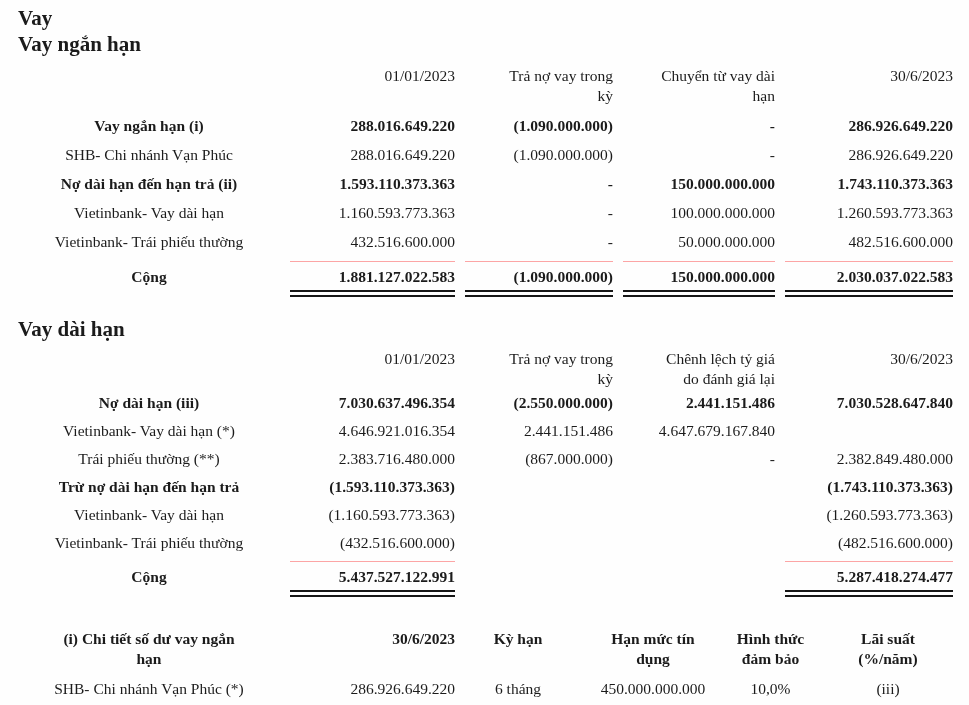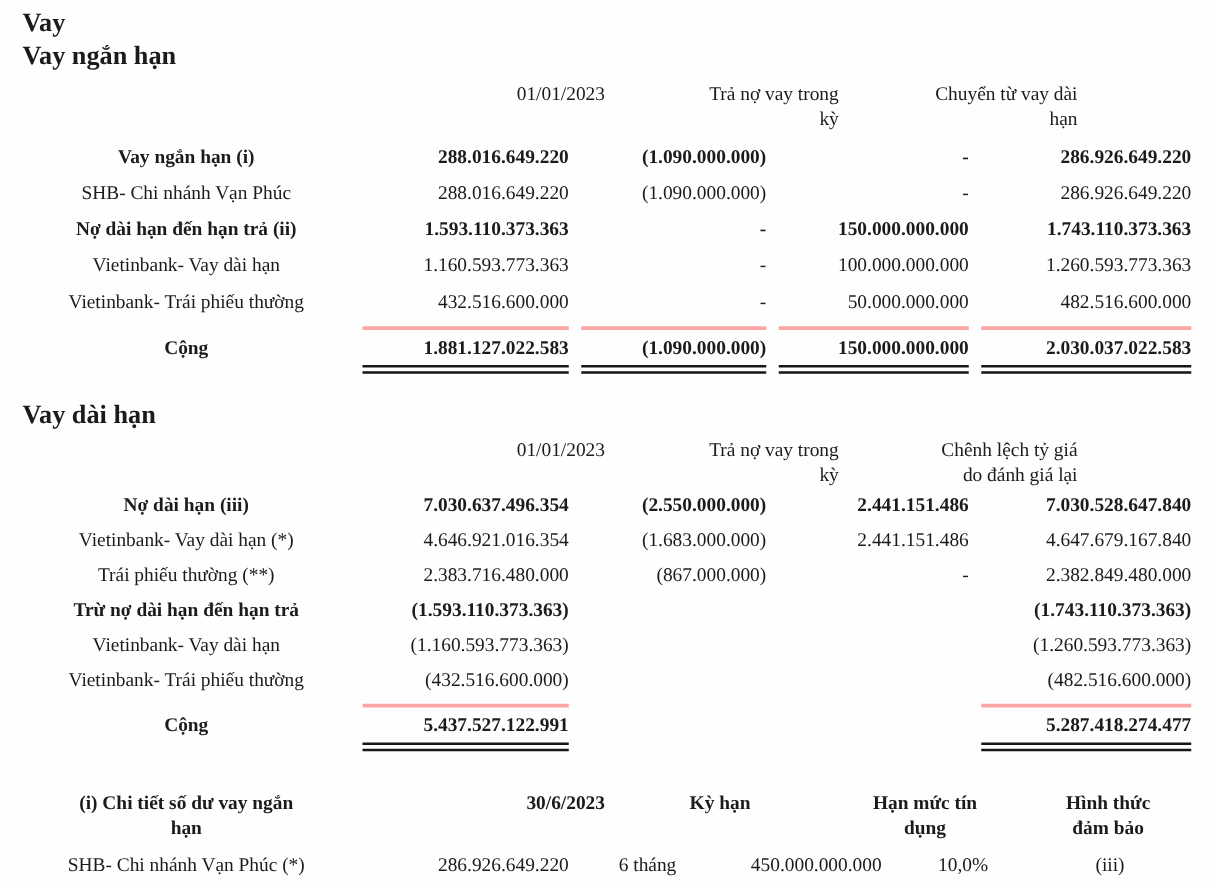--- a/index.html
+++ b/index.html
@@ -30,32 +30,32 @@
     align-items: baseline;
   }
   .t3 .row { grid-template-columns: 262px 175px 120px 150px 85px 150px; }
 
   .cell { line-height: 20px; }
   .num  { text-align: right; padding-left: 10px; }
   .ctr  { text-align: center; padding-left: 6px; }
   .lbl  { text-align: center; }
   .b    { font-weight: bold; }
 
-  .head { align-items: start; gap: 29px; }
+  .head { align-items: start; }
   .head .cell { white-space: pre-line; }
   .t12-head { margin-top: 12px; margin-bottom: 10px; }
   .t2-body  { margin-top: 4px; }
   .t3-head  { margin-top: 32px; margin-bottom: 10px; }
 
   .t1 .r { margin-bottom: 9px; }
   .t2 .r { margin-bottom: 8px; }
 
   
   .topline {
-    border-top: 3px solid #fca5a5;
+    border-top: 1px solid #fca5a5;
     padding-top: 5px;
   }
   .total-row { margin-top: 2px; }
 
   
   .dbl {
     margin-top: 3px;
     margin-left: 10px;
     height: 3px;
     border-top: 2px solid #161616;
@@ -169,21 +169,20 @@
       <div class="row r b">
         <div class="cell lbl">Nợ dài hạn (iii)</div>
         <div class="cell num">7.030.637.496.354</div>
         <div class="cell num">(2.550.000.000)</div>
         <div class="cell num">2.441.151.486</div>
         <div class="cell num">7.030.528.647.840</div>
       </div>
       <div class="row r">
         <div class="cell lbl">Vietinbank- Vay dài hạn (*)</div>
         <div class="cell num">4.646.921.016.354</div>
-        <div class="cell num">(1.683.000.000)</div>
         <div class="cell num">2.441.151.486</div>
         <div class="cell num">4.647.679.167.840</div>
       </div>
       <div class="row r">
         <div class="cell lbl">Trái phiếu thường (**)</div>
         <div class="cell num">2.383.716.480.000</div>
         <div class="cell num">(867.000.000)</div>
         <div class="cell num">-</div>
         <div class="cell num">2.382.849.480.000</div>
       </div>

